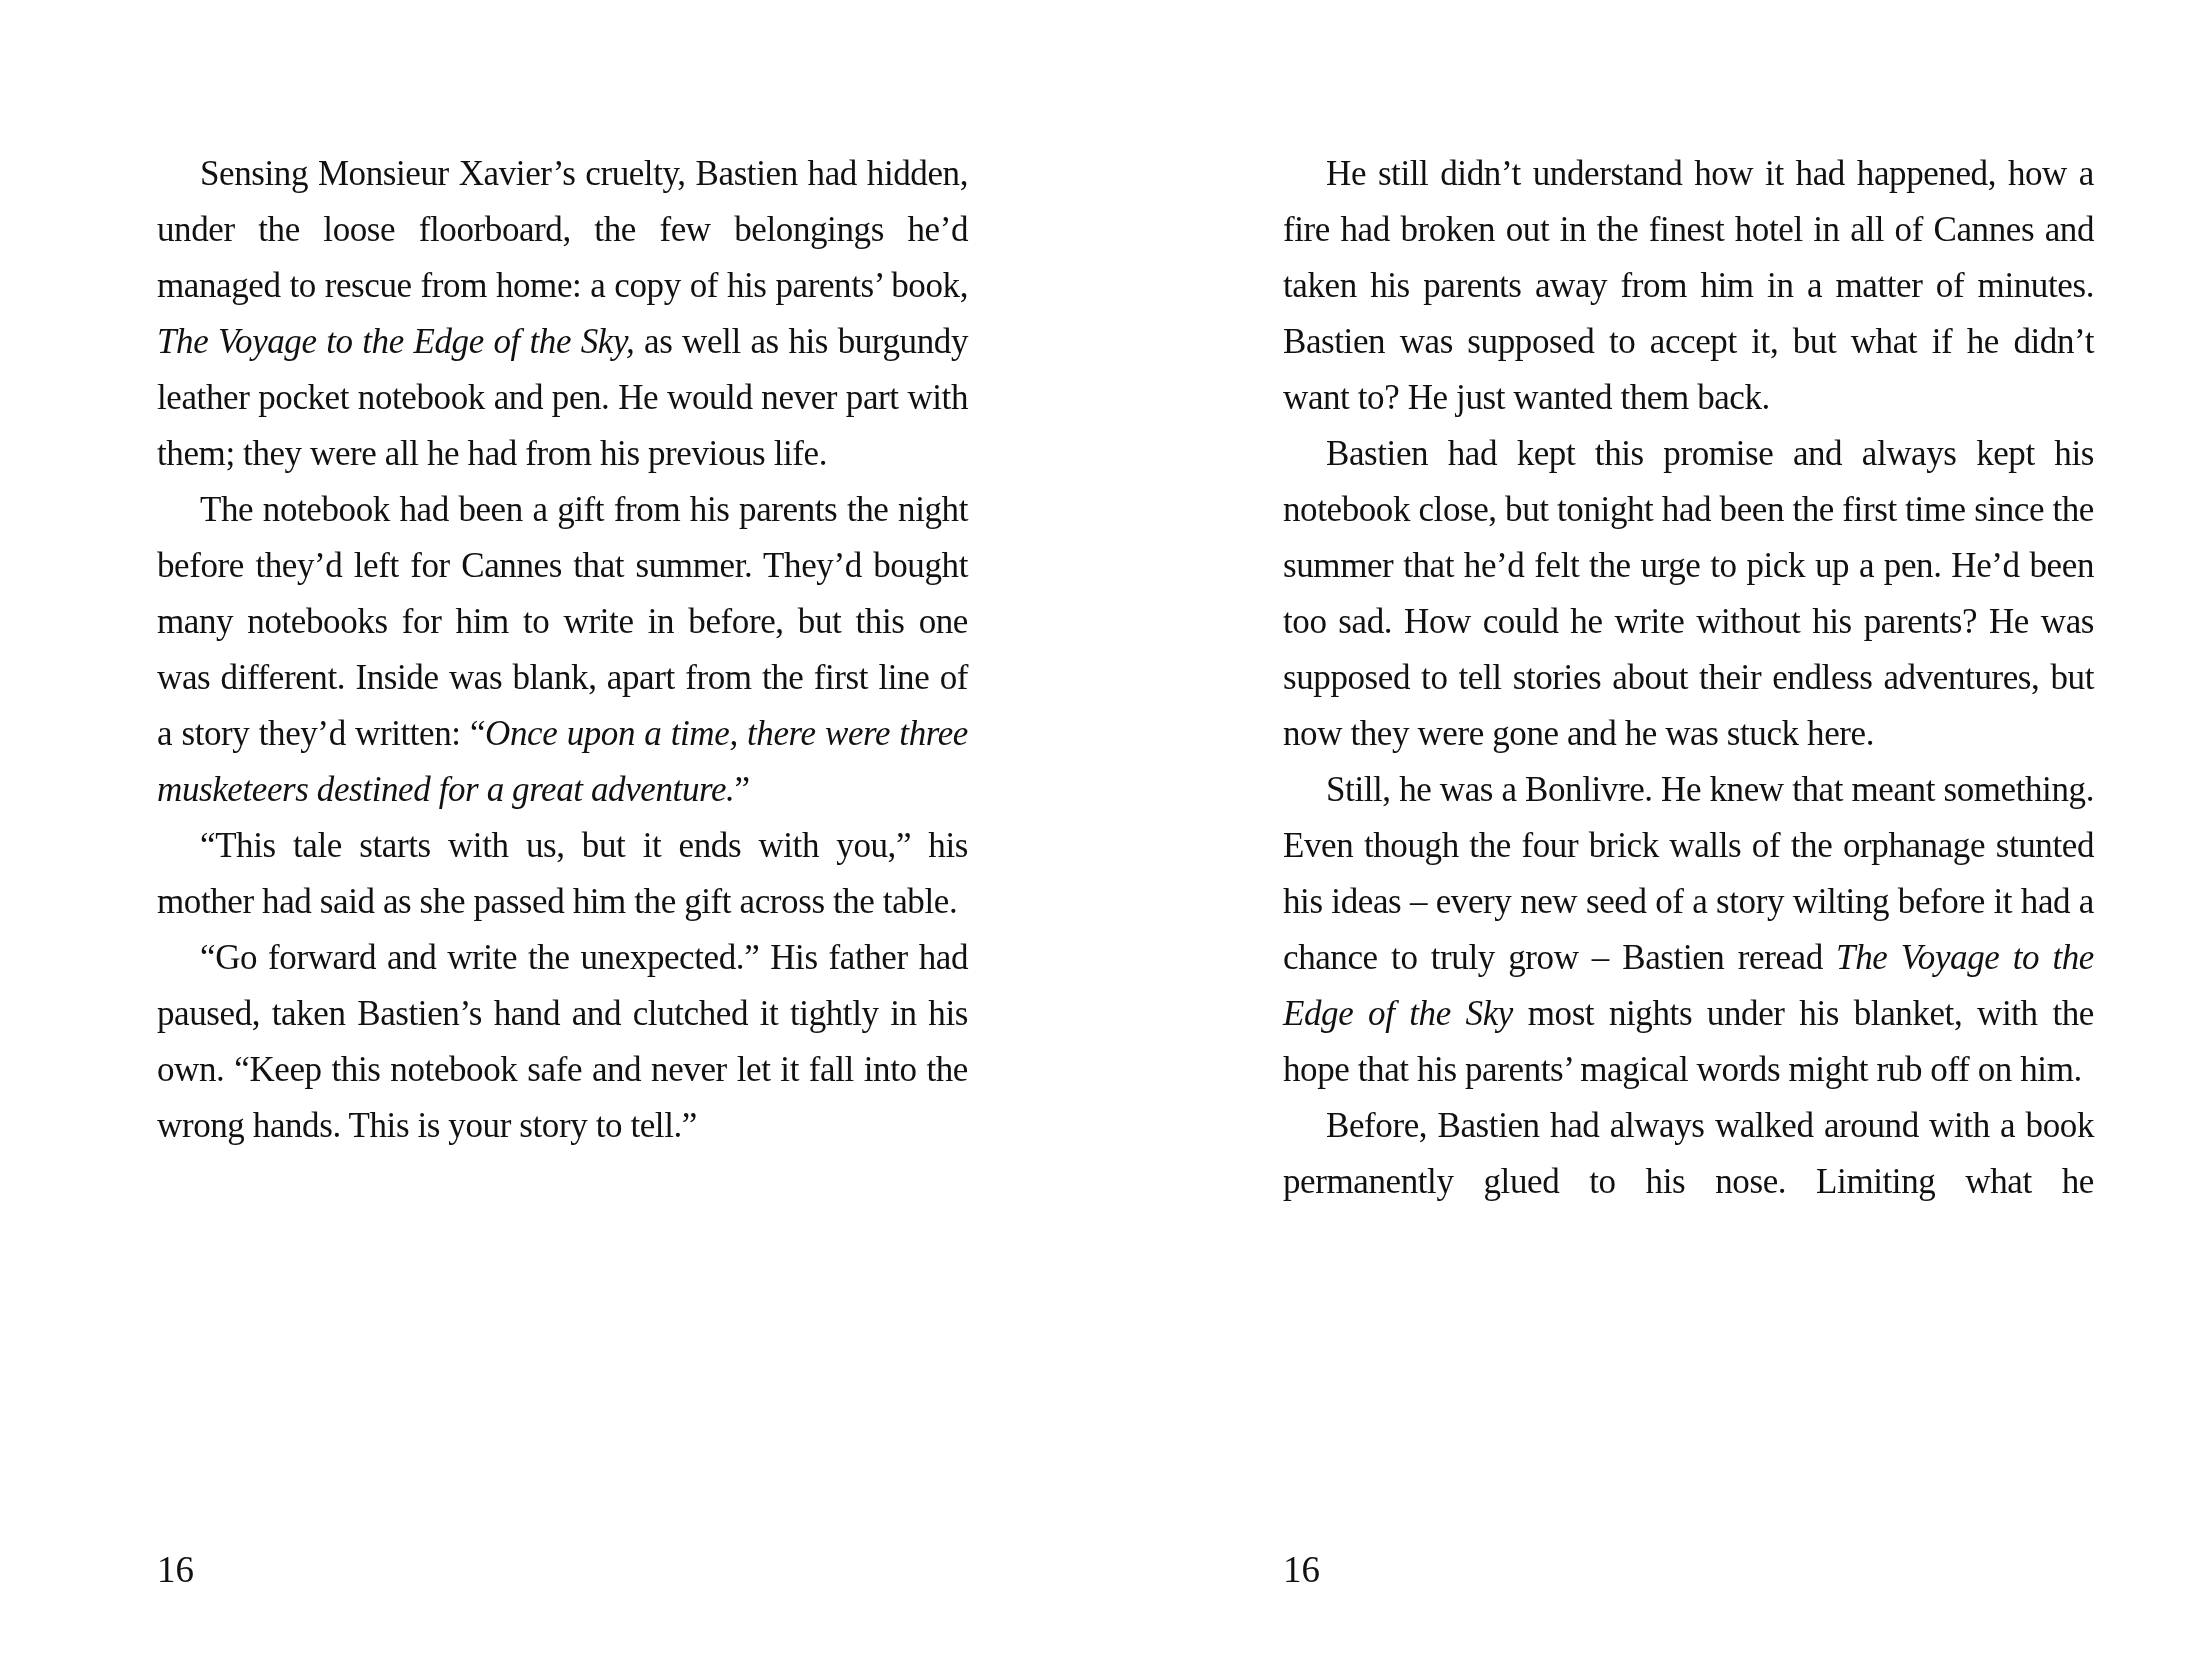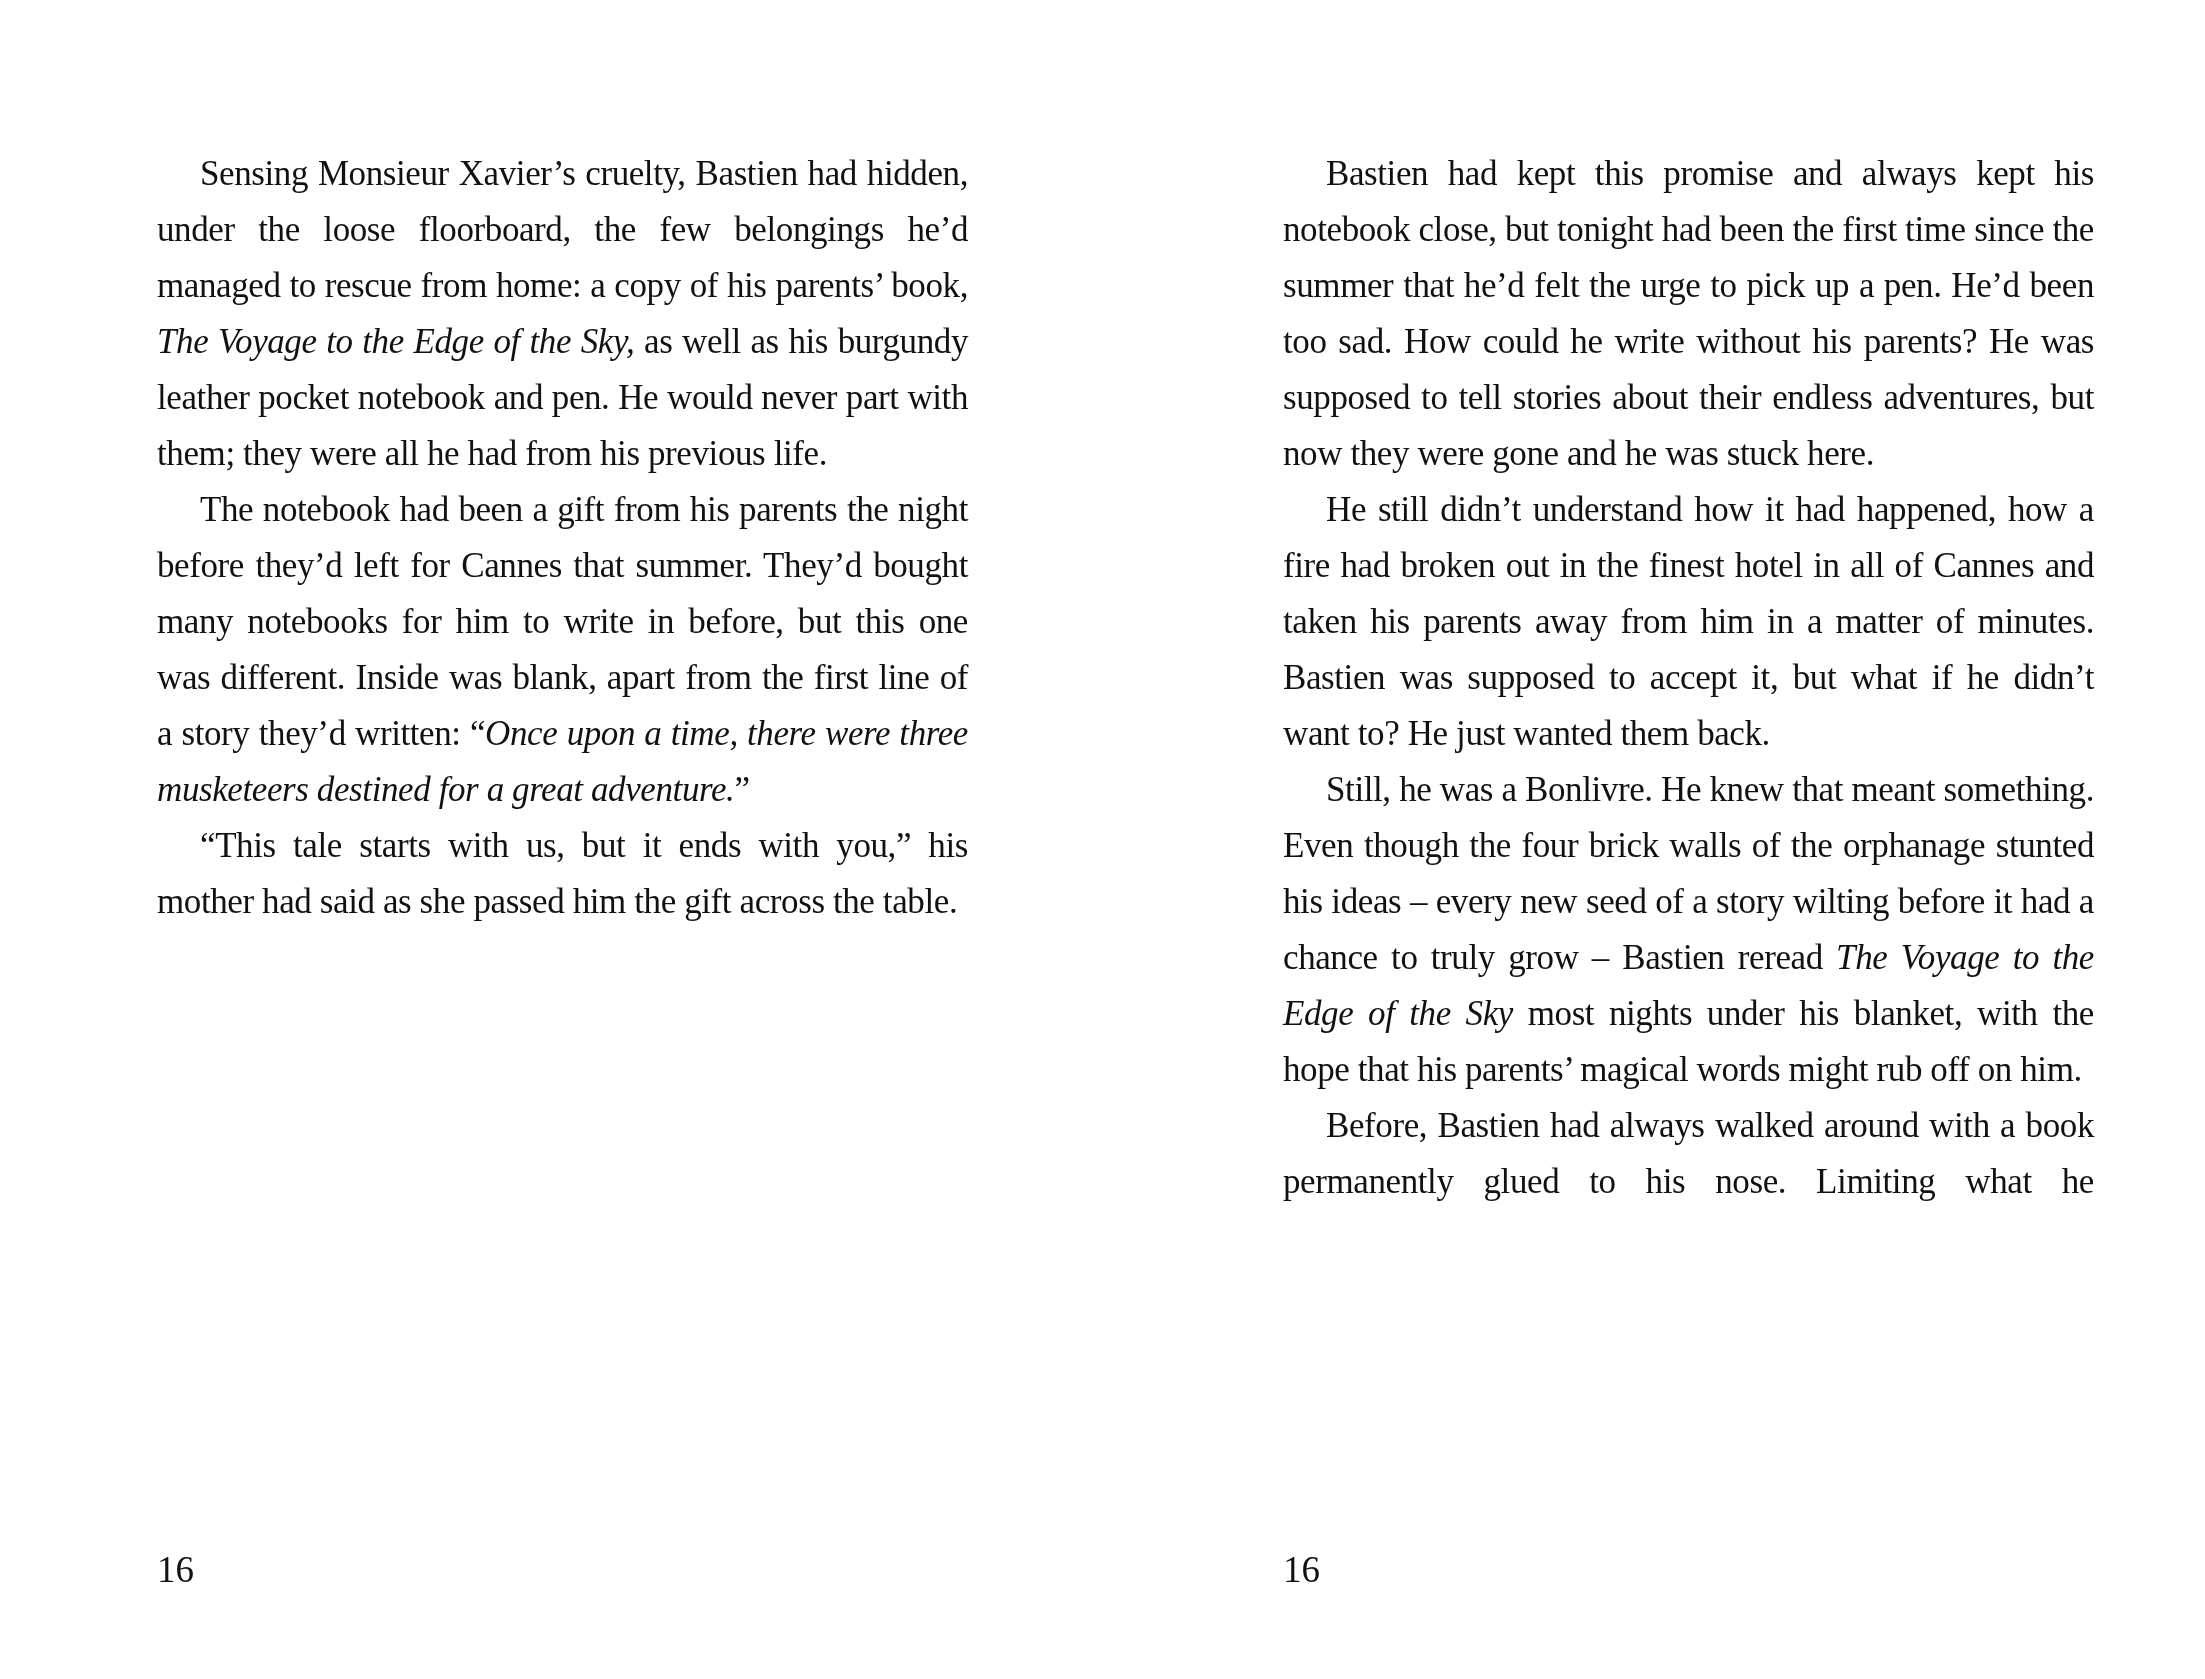--- a/index.html
+++ b/index.html
@@ -61,28 +61,29 @@
 </head>
 <body>
 
 <div class="spread">
 
   <section class="page left">
     <div class="text-block">
         <p class="para indent"><span>Sensing Monsieur Xavier’s cruelty, Bastien had hidden, under the loose floorboard, the few belongings he’d managed to rescue from home: a copy of his parents’ book, </span><em>The Voyage to the Edge of the Sky,</em><span> as well as his burgundy leather pocket notebook and pen. He would never part with them; they were all he had from his previous life.</span></p>
         <p class="para indent"><span>The notebook had been a gift from his parents the night before they’d left for Cannes that summer. They’d bought many notebooks for him to write in before, but this one was different. Inside was blank, apart from the first line of a story they’d written: “</span><em>Once upon a time, there were three musketeers destined for a great adventure.</em><span>”</span></p>
         <p class="para indent"><span>“This tale starts with us, but it ends with you,” his mother had said as she passed him the gift across the table.</span></p>
+        <p class="para indent"><span>“Go forward and write the unexpected.” His father had paused, taken Bastien’s hand and clutched it tightly in his own. “Keep this notebook safe and never let it fall into the wrong hands. This is your story to tell.”</span></p>
       </div>
     <div class="page-number">16</div>
   </section>
 
   <section class="page right">
     <div class="text-block">
+        <p class="para indent"><span>He still didn’t understand how it had happened, how a fire had broken out in the finest hotel in all of Cannes and taken his parents away from him in a matter of minutes. Bastien was supposed to accept it, but what if he didn’t want to? He just wanted them back.</span></p>
         <p class="para indent"><span>Bastien had kept this promise and always kept his notebook close, but tonight had been the first time since the summer that he’d felt the urge to pick up a pen. He’d been too sad. How could he write without his parents? He was supposed to tell stories about their endless adventures, but now they were gone and he was stuck here.</span></p>
-        <p class="para indent"><span>He still didn’t understand how it had happened, how a fire had broken out in the finest hotel in all of Cannes and taken his parents away from him in a matter of minutes. Bastien was supposed to accept it, but what if he didn’t want to? He just wanted them back.</span></p>
         <p class="para indent"><span>Still, he was a Bonlivre. He knew that meant something. Even though the four brick walls of the orphanage stunted his ideas – every new seed of a story wilting before it had a chance to truly grow – Bastien reread </span><em>The Voyage to the Edge of the Sky</em><span> most nights under his blanket, with the hope that his parents’ magical words might rub off on him.</span></p>
         <p class="para indent justify-last"><span>Before, Bastien had always walked around with a book permanently glued to his nose. Limiting what he</span></p>
       </div>
     <div class="page-number">16</div>
   </section>
 
 </div>
 
 
 </body></html>

